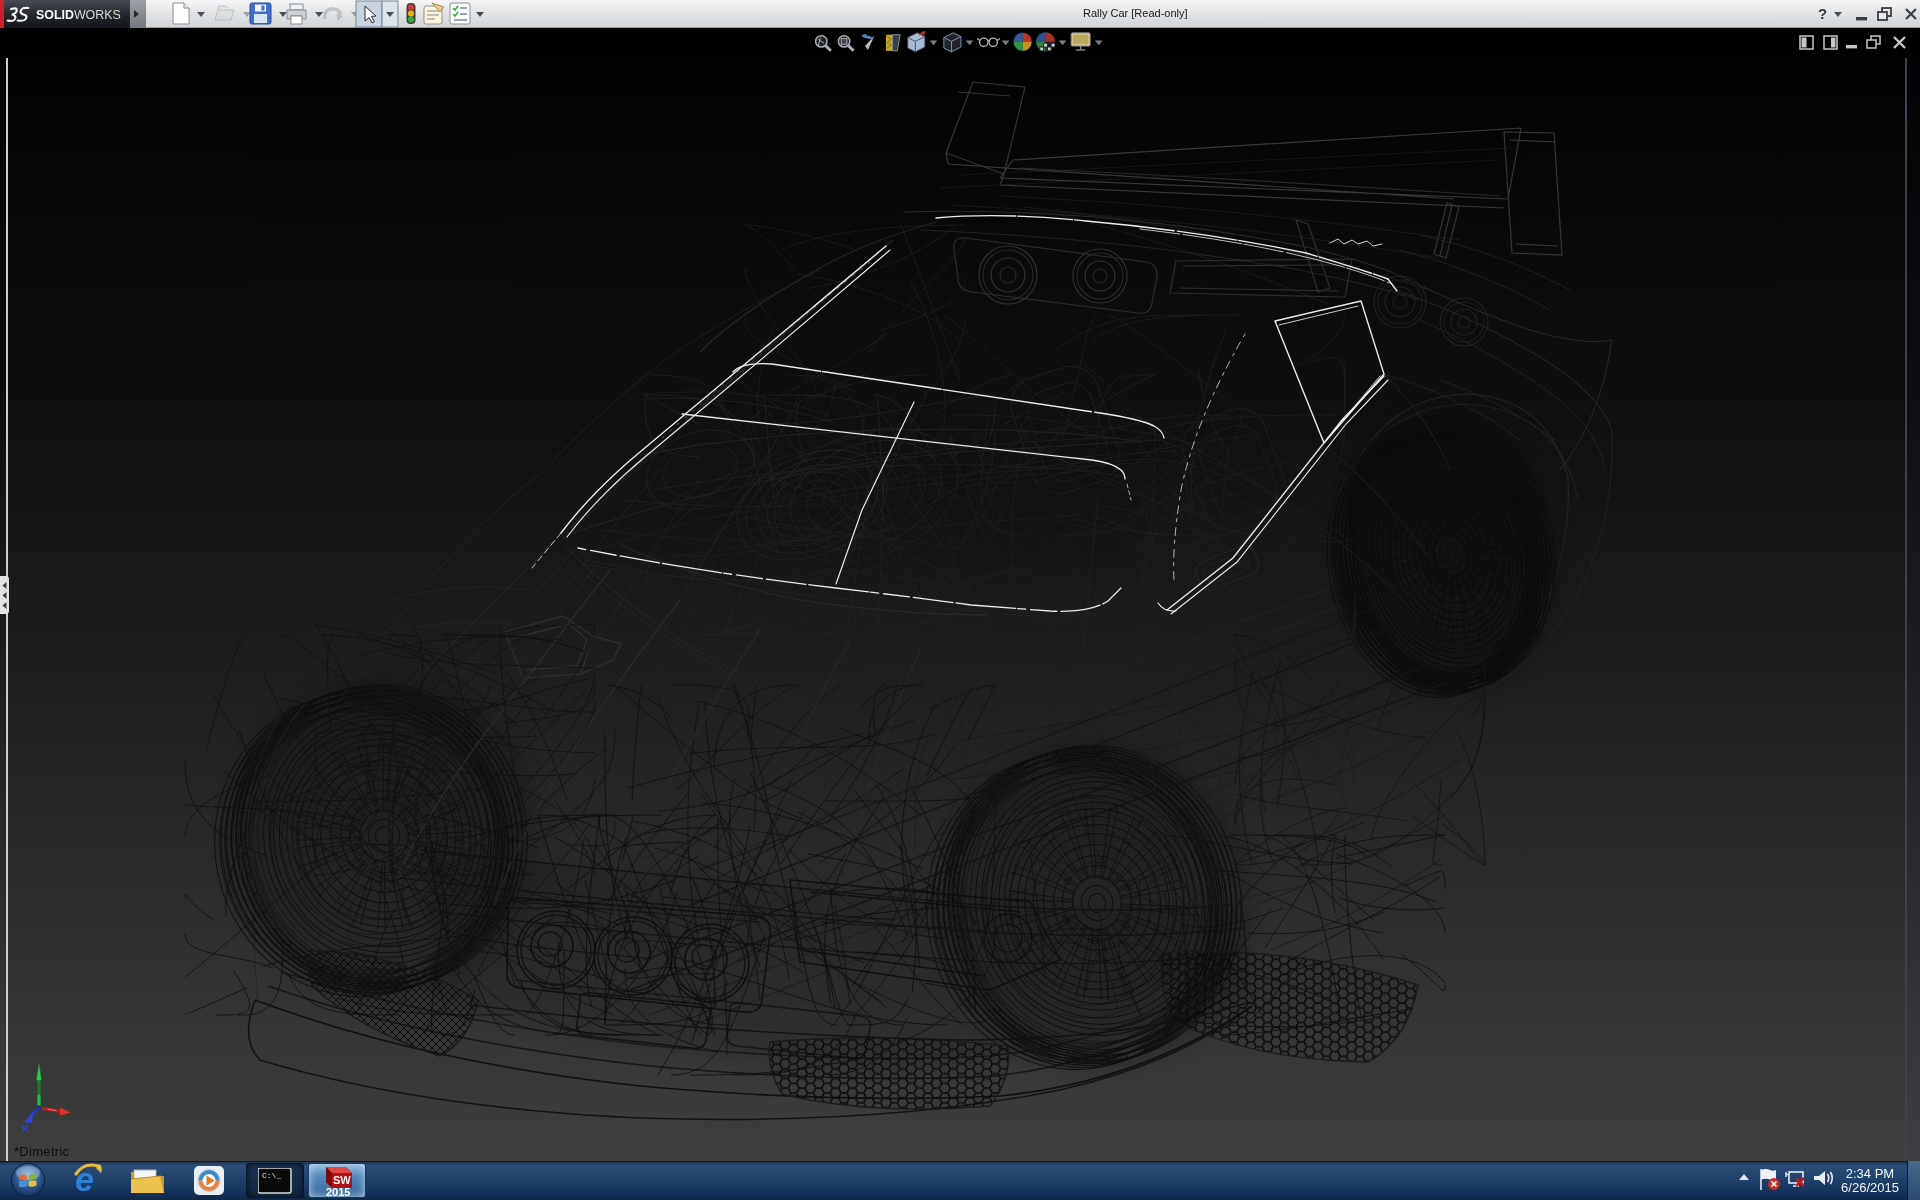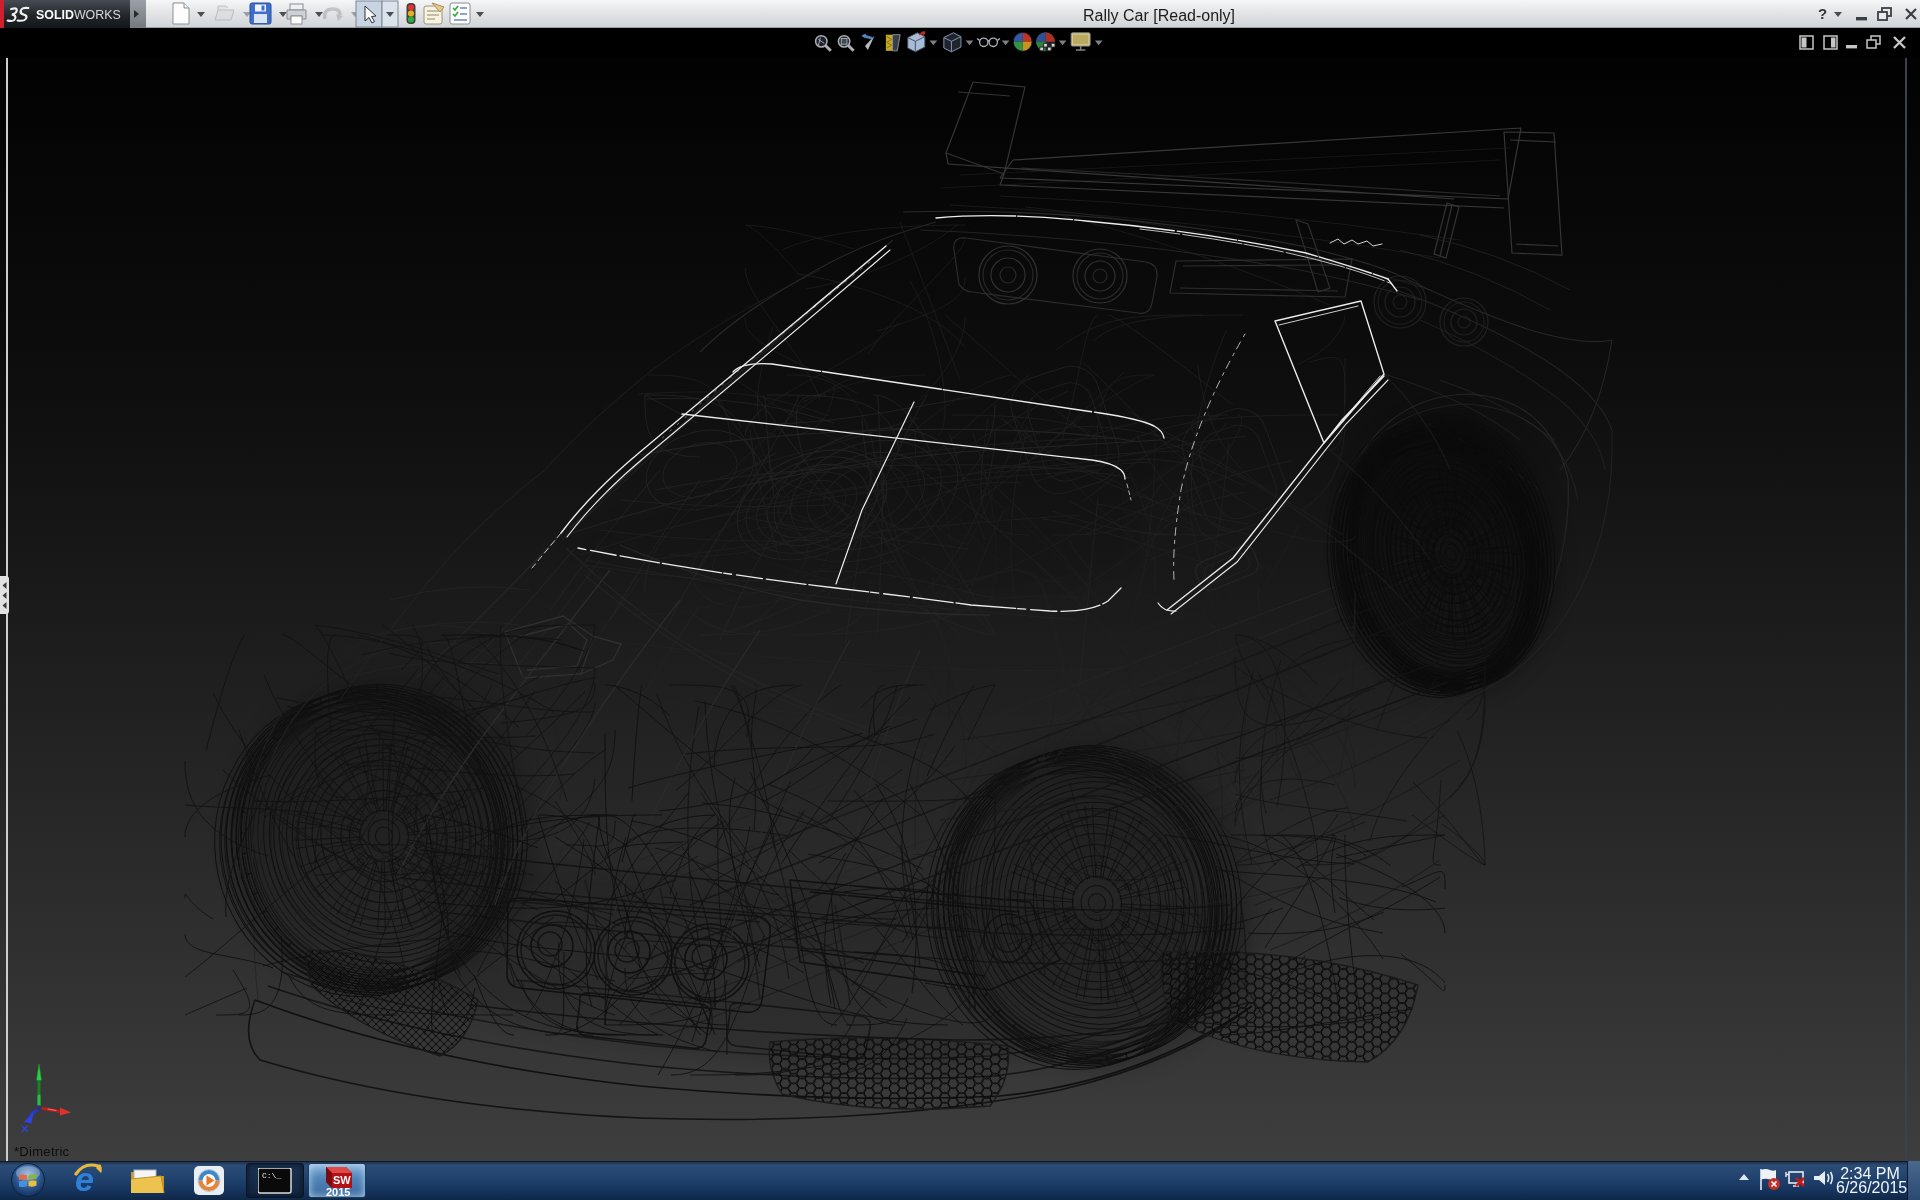--- a/index.html
+++ b/index.html
@@ -1,27 +1,27 @@
 <!DOCTYPE html>
 <html><head><meta charset="utf-8"><style>
 *{margin:0;padding:0;box-sizing:border-box}
 html,body{width:1920px;height:1200px;overflow:hidden;background:#000;font-family:"Liberation Sans",sans-serif}
 #titlebar{position:absolute;left:0;top:0;width:1920px;height:28px;background:linear-gradient(#f5f6f7,#e3e5e7 45%,#d2d5d8);border-bottom:1px solid #9aa0a6}
 #logo{position:absolute;left:0;top:0;width:130px;height:28px;background:linear-gradient(#474d54,#22262b 55%,#131619)}
 #redstrip{position:absolute;left:0;top:0;width:4px;height:28px;background:#cf2030}
 #logoarr{position:absolute;left:130px;top:0;width:16px;height:28px;background:linear-gradient(#9aa0a5,#74797e)}
-#titletext{position:absolute;left:1083px;top:7px;font-size:16px;color:#1c1c1c}
+#titletext{position:absolute;left:1083px;top:7px;font-size:11px;color:#1c1c1c}
 #menubar{position:absolute;left:0;top:28px;width:1920px;height:30px;background:#000}
 #viewport{position:absolute;left:0;top:58px;width:1920px;height:1103px;background:linear-gradient(#020202,#0e0e0e 30%,#1e1e1e 55%,#2f2f2f 80%,#3e3e3e)}
 #taskbar{position:absolute;left:0;top:1161px;width:1920px;height:39px;background:linear-gradient(#20324a,#2a4c77 9%,#23456f 35%,#1a3a64 62%,#132e55 86%,#102745);border-top:1px solid #0a1a2e}
 #dimetric{position:absolute;left:14px;top:1144px;font-size:13px;color:#0c0c0c;letter-spacing:0.3px}
 #lborder{position:absolute;left:6px;top:31px;width:2px;height:1130px;background:#cdcdcd}
 #ltab{position:absolute;left:0px;top:576px;width:9px;height:38px;background:#e2e2e2;border-radius:0 3px 3px 0}
 #rborder{position:absolute;left:1905px;top:58px;width:2px;height:1103px;background:#3c4152}
-#clock{position:absolute;left:1836px;top:1167px;width:68px;text-align:center;color:#f2f6fa;font-size:16px;line-height:14px}
+#clock{position:absolute;left:1836px;top:1167px;width:68px;text-align:center;color:#f2f6fa;font-size:13px;line-height:14px}
 #showdesk{position:absolute;left:1907px;top:1161px;width:13px;height:39px;background:linear-gradient(#4a688c,#2c4a70);border-left:1px solid #0a1a2e}
 .tbbtn{position:absolute;top:1163px;width:58px;height:35px;border-radius:3px}
 </style></head>
 <body>
 <div id="viewport"></div>
 <svg style="position:absolute;left:0;top:58px" width="1920" height="1103" viewBox="0 58 1920 1103" preserveAspectRatio="none">
 <defs>
 <filter id="soft" x="-20%" y="-20%" width="140%" height="140%">
         <feGaussianBlur stdDeviation="9"></feGaussianBlur>
       </filter>

